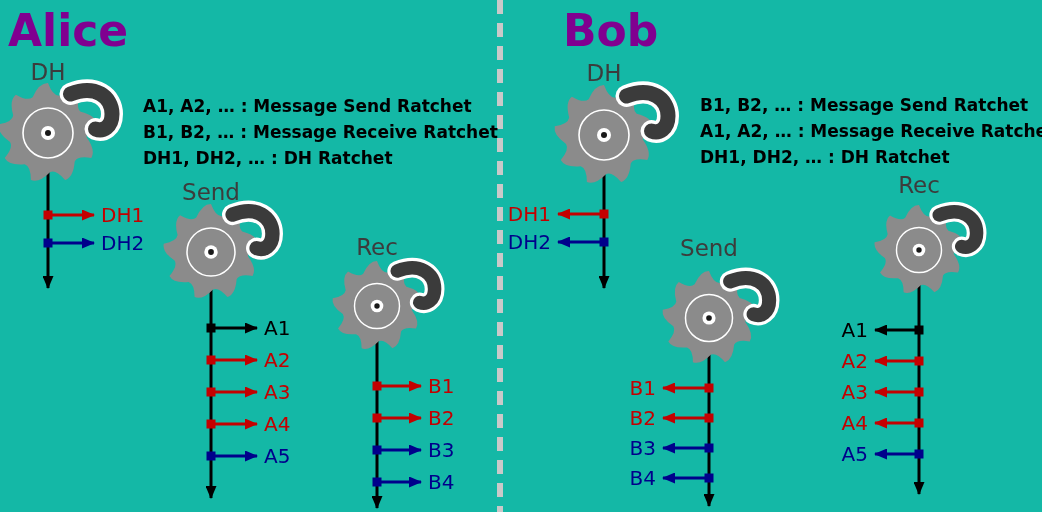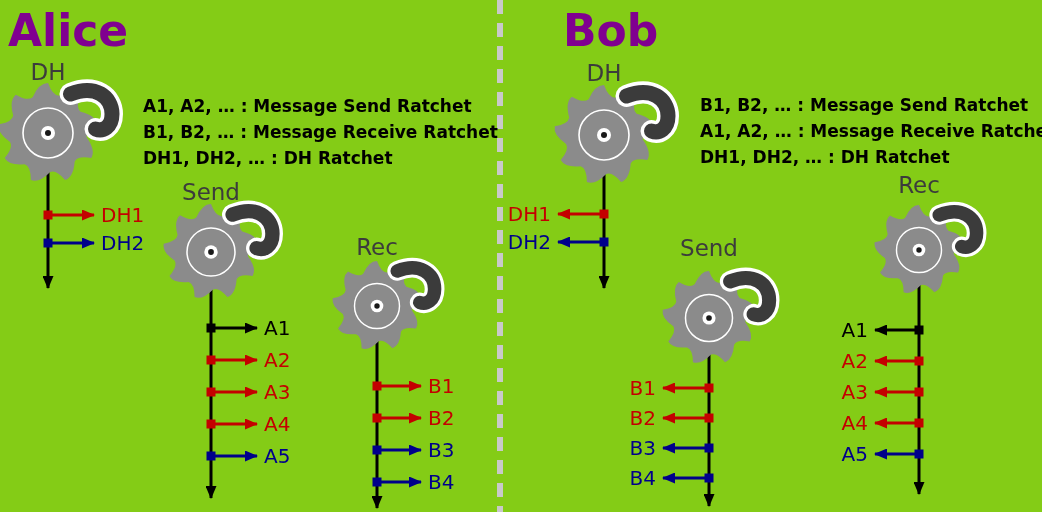--- a/index.html
+++ b/index.html
@@ -1,16 +1,16 @@
 <!DOCTYPE html>
 <html><head>
 <meta charset="utf-8">
 <style>
   html,body{margin:0;padding:0;background:#ffffff;}
-  .stage{position:relative;width:1042px;height:512px;overflow:hidden;background:#84cc16;}
+  .stage{position:relative;width:1042px;height:512px;overflow:hidden;background:#14b8a6;}
   svg{display:block;font-family:"DejaVu Sans", sans-serif;}
   .title{font-size:44px;font-weight:bold;}
   .legend{font-size:17px;font-weight:bold;fill:#000000;}
   .gear-label{font-size:23px;}
   .event-label{font-size:20px;}
   .divider{stroke-width:6;stroke-dasharray:14 9;fill:none;}
 </style>
 </head>
 <body>
 

